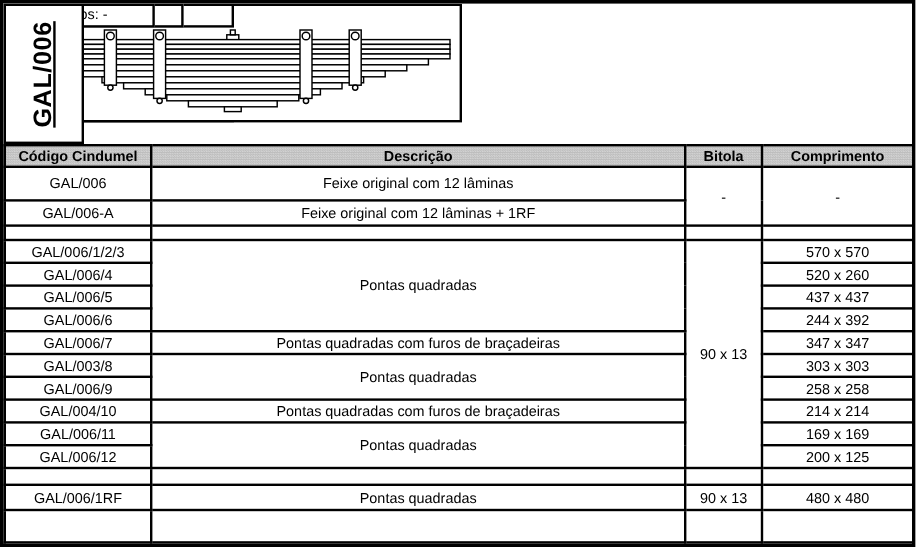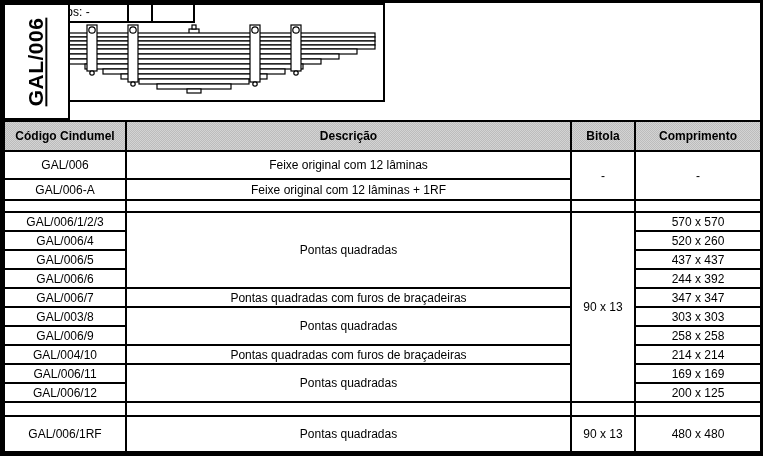--- a/index.html
+++ b/index.html
@@ -56,27 +56,27 @@
   th.hdr {
     background-color: #c8c8c8;
     background-image: repeating-conic-gradient(#d3d3d3 0% 25%, #bcbcbc 0% 50%);
     background-size: 2px 2px;
     font-weight: bold; text-align: center;
   }
   td.code { text-align: center; }
   td.desc { text-align: center; padding-left: 5px; }
   td.num  { text-align: center; }
 
-  tr.h-hdr   { height: 30px; margin-top: 24px; }
+  tr.h-hdr   { height: 18px; margin-top: 24px; }
   tr.h-r0    { height: 28px; }
   tr.h-r1    { height: 21px; }
   tr.h-empty { height: 12px; }
   tr.h-data  { height: 19px; }
   tr.h-gap   { height: 14px; }
-  tr.h-rf    { height: 36px; }
+  tr.h-rf    { height: 21px; }
 </style>
 </head>
 <body>
 
 <div class="sheet">
 
   <div class="top-section">
 
     <div class="hcell cell-numero">
       <div class="b">Número Original:</div>

